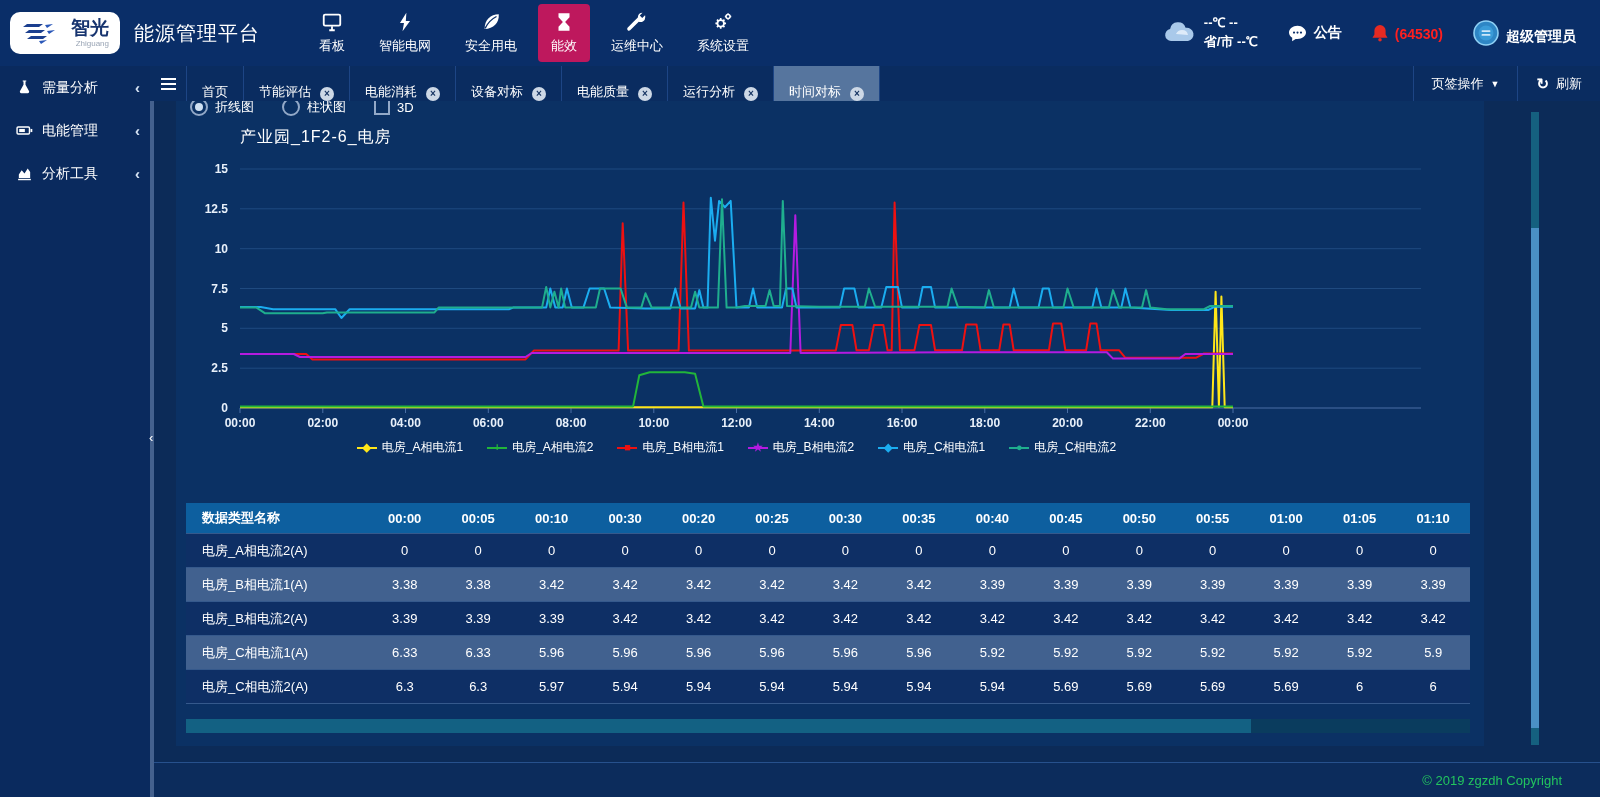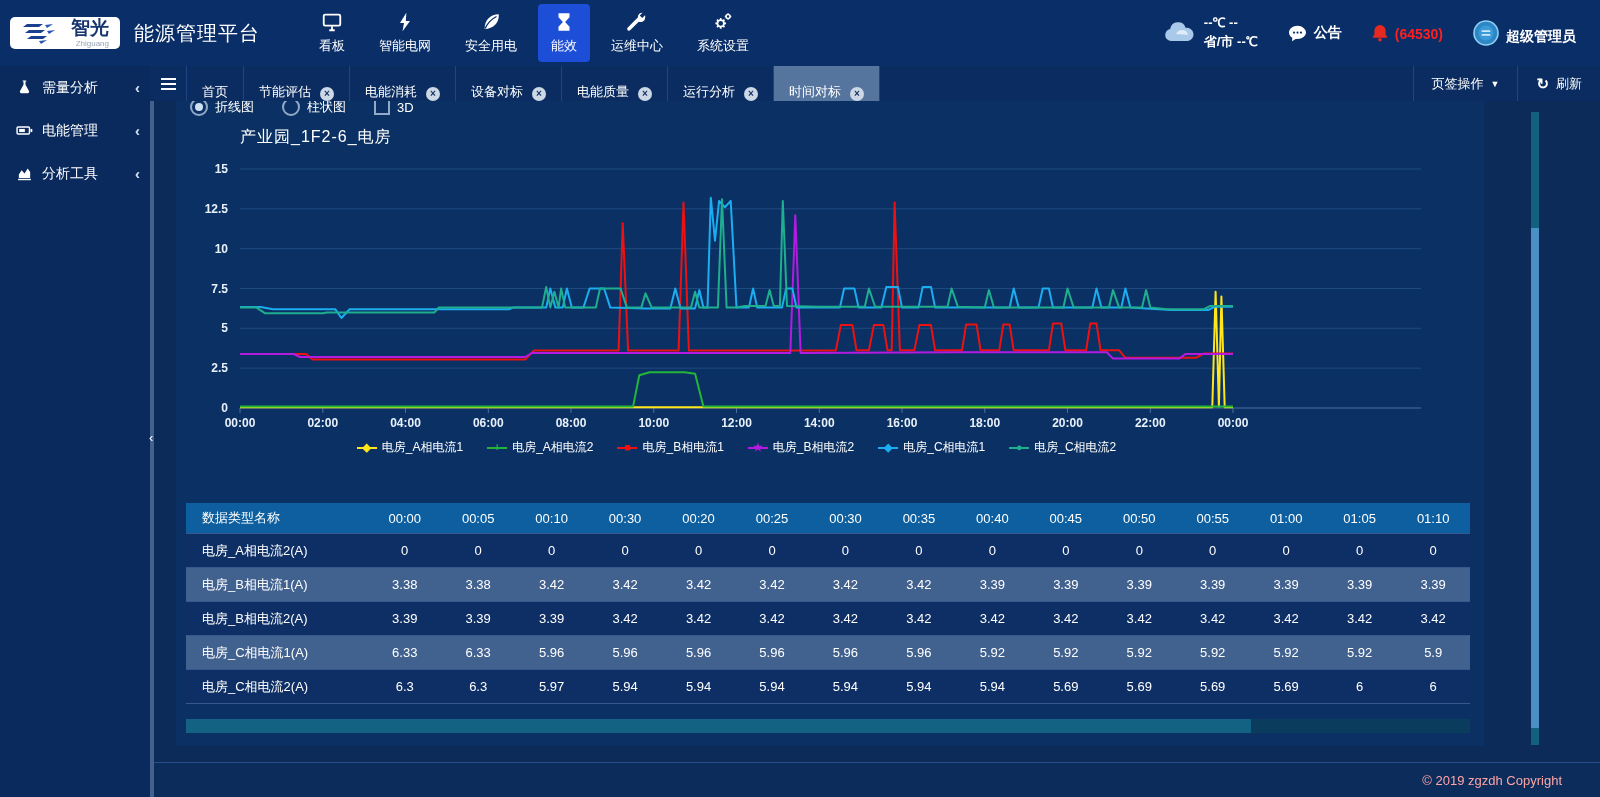--- a/index.html
+++ b/index.html
@@ -1,26 +1,26 @@
 <!DOCTYPE html>
 <html><head>
 <meta charset="utf-8">
 <style>
   html,body{margin:0;padding:0}
   body{width:1600px;height:797px;position:relative;overflow:hidden;
        background:#0c2b58;color:#fff;font-family:"Liberation Sans",sans-serif;}
   
   .topbar{position:absolute;top:0;left:0;right:0;height:66px;background:#0a2e68;display:flex;align-items:center;z-index:10}
-  .logo-box{width:110px;height:32px;background:#fff;margin-left:10px;border-radius:5px;display:flex;align-items:center;justify-content:center;gap:16px;flex:none}
+  .logo-box{width:110px;height:42px;background:#fff;margin-left:10px;border-radius:10px;display:flex;align-items:center;justify-content:center;gap:16px;flex:none}
   .brand{color:#17346f;font-weight:bold;font-size:19px;line-height:1}
   .brand-sub{color:#9aa5b5;font-size:8px;display:block;text-align:right;margin-top:1px}
   .app-title{font-size:20px;margin:0 46px 0 14px;letter-spacing:1px;white-space:nowrap}
   .main-nav{display:flex;gap:8px}
   .nav-item{display:flex;flex-direction:column;align-items:center;gap:4px;padding:7px 13px;border-radius:4px;cursor:pointer}
-  .nav-item.active{background:#1d4ed8}
+  .nav-item.active{background:#be185d}
   .nav-item svg{width:22px;height:22px}
   .nav-label{font-size:13px;white-space:nowrap}
   .topbar-right{margin-left:auto;display:flex;align-items:center;gap:30px;padding-right:24px}
   .weather{display:flex;align-items:center;gap:8px;font-size:13px;font-weight:bold;line-height:1.45;text-align:left;white-space:nowrap}
   .hr-item{display:flex;align-items:flex-end;gap:7px;font-size:14px;font-weight:bold;white-space:nowrap;cursor:pointer}
   .alarm{color:#ff1f1f}
   
   .sidebar{position:absolute;top:66px;left:0;bottom:0;width:150px;background:#0a2a5e;z-index:5}
   .side-item{height:43px;display:flex;align-items:center;padding:0 10px 0 16px;gap:9px;font-size:14px;cursor:pointer}
   .side-item svg{width:17px;height:17px;flex:none}
@@ -49,33 +49,33 @@
   .chart-title{position:absolute;left:64px;top:26px;width:993px;text-align:left;font-size:16px;letter-spacing:1px}
   #chart-svg{position:absolute;left:0;top:55px}
   .legend{position:absolute;left:64px;top:338px;width:993px;display:flex;justify-content:center;align-items:center;gap:24px;font-size:12px}
   .lg-item{display:flex;align-items:center;gap:5px;cursor:pointer}
   .lg-mark{position:relative;width:20px;height:14px;display:inline-flex;align-items:center;justify-content:center;flex:none}
   .lg-line{position:absolute;left:0;right:0;top:6px;height:2px}
   .lg-glyph{position:relative;font-size:11px;font-style:normal;font-weight:bold;line-height:1}
   
   .table-wrap{position:absolute;left:10px;top:402px;width:1284px}
   table{width:100%;border-collapse:collapse;font-size:13px;table-layout:fixed}
-  thead th{background:#0d5f9f;height:28px;font-weight:normal;text-align:center}
+  thead th{background:#0d5f9f;height:28px;font-weight:bold;text-align:center}
   th.c0,td.c0{width:165px;text-align:left;padding-left:16px}
   tbody td{height:31px;text-align:center}
   tbody tr{border-top:1px solid #35598c}
   tbody tr:last-child{border-bottom:1px solid #35598c}
   tbody tr:nth-child(odd){background:#0e2f65}
   tbody tr:nth-child(even){background:#41618f}
   .hscroll{position:absolute;left:10px;top:618px;width:1284px;height:14px;background:#0a3c5e}
   .hscroll-thumb{position:absolute;left:0;top:0;height:100%;width:1065px;background:#136183;cursor:pointer}
   .vscroll{position:absolute;left:1377px;top:11px;width:8px;height:633px;background:#15607f}
   .vscroll-thumb{position:absolute;left:0;top:116px;width:8px;height:500px;background:#4a90c5;cursor:pointer}
   
-  .footer{position:absolute;left:150px;right:0;bottom:0;height:34px;background:#0c2c5c;border-top:1px solid #27518d;display:flex;align-items:center;justify-content:flex-end;padding-right:38px;font-size:13px;color:#fca5a5;z-index:4}
+  .footer{position:absolute;left:150px;right:0;bottom:0;height:34px;background:#0c2c5c;border-top:1px solid #27518d;display:flex;align-items:center;justify-content:flex-end;padding-right:38px;font-size:13px;color:#22c55e;z-index:4}
 </style>
 </head>
 <body>
 
 <header class="topbar">
   <div class="logo-box">
     <svg width="34" height="26" viewBox="0 0 34 26">
       <path d="M6 4h16l-4 3H2z" fill="#1b3f8f"></path>
       <path d="M8 10h16l-4 3H4z" fill="#1b3f8f"></path>
       <path d="M10 16h16l-4 3H6z" fill="#1b3f8f"></path>

